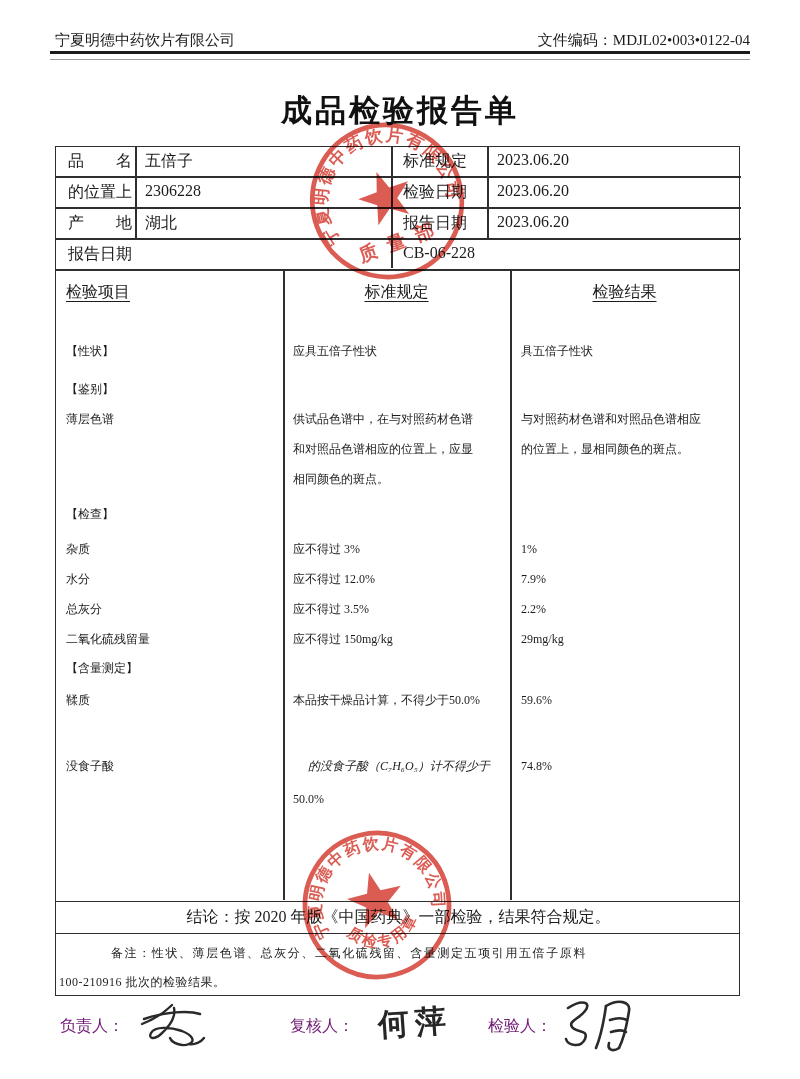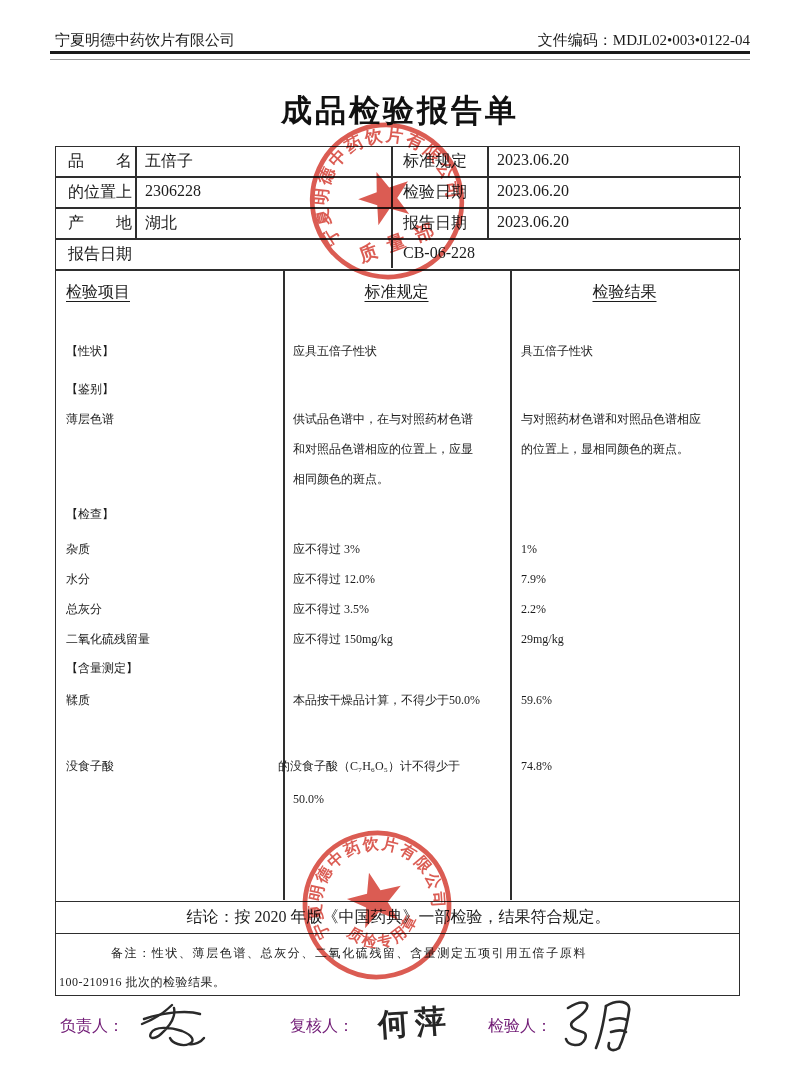--- a/index.html
+++ b/index.html
@@ -97,21 +97,21 @@
 
     <div class="line" style="left:237px;top:70px;">应具五倍子性状</div>
     <div class="line" style="left:237px;top:138px;">供试品色谱中，在与对照药材色谱</div>
     <div class="line" style="left:237px;top:168px;">和对照品色谱相应的位置上，应显</div>
     <div class="line" style="left:237px;top:198px;">相同颜色的斑点。</div>
     <div class="line" style="left:237px;top:268px;">应不得过 3%</div>
     <div class="line" style="left:237px;top:298px;">应不得过 12.0%</div>
     <div class="line" style="left:237px;top:328px;">应不得过 3.5%</div>
     <div class="line" style="left:237px;top:358px;">应不得过 150mg/kg</div>
     <div class="line" style="left:237px;top:419px;">本品按干燥品计算，不得少于50.0%</div>
-    <div class="line" style="left:222px;top:485px;">的没食子酸（C₇H₆O₅）计不得少于</div>
+    <div class="line" style="left:252px;top:485px;font-style:italic;">的没食子酸（C₇H₆O₅）计不得少于</div>
     <div class="line" style="left:237px;top:518px;">50.0%</div>
 
     <div class="line" style="left:465px;top:70px;">具五倍子性状</div>
     <div class="line" style="left:465px;top:138px;">与对照药材色谱和对照品色谱相应</div>
     <div class="line" style="left:465px;top:168px;">的位置上，显相同颜色的斑点。</div>
     <div class="line" style="left:465px;top:268px;">1%</div>
     <div class="line" style="left:465px;top:298px;">7.9%</div>
     <div class="line" style="left:465px;top:328px;">2.2%</div>
     <div class="line" style="left:465px;top:358px;">29mg/kg</div>
     <div class="line" style="left:465px;top:419px;">59.6%</div>

